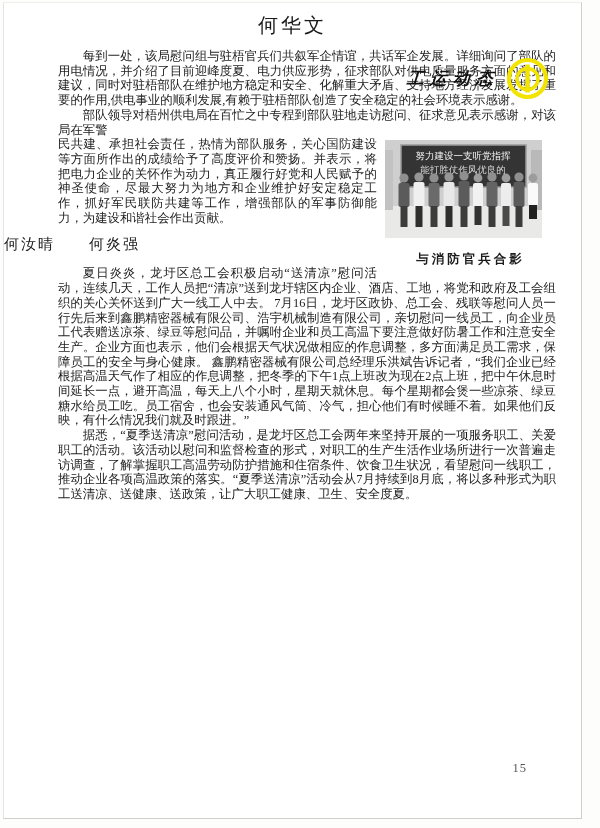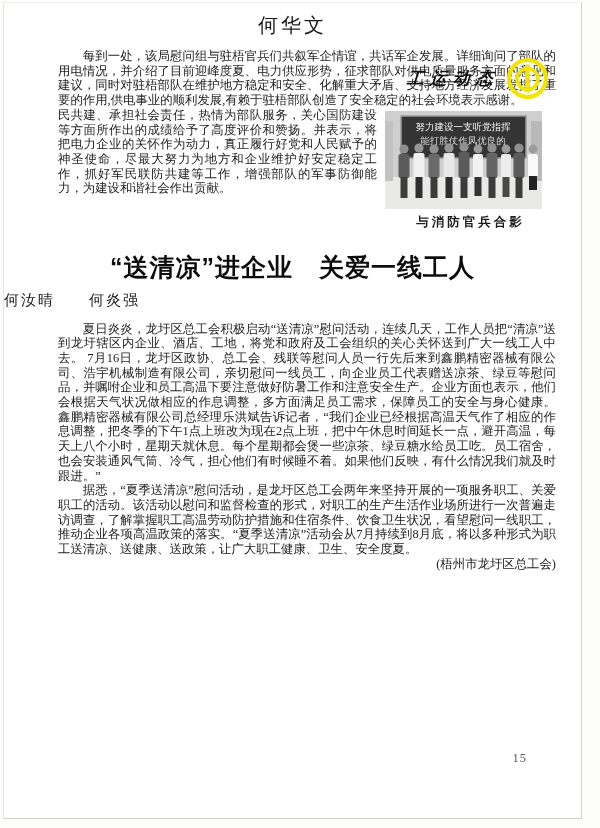--- a/index.html
+++ b/index.html
@@ -69,21 +69,21 @@
   figure.photo-fig {
     float: right;
     width: 171px;
     margin: 3px 0 3px 8px;
     text-align: center;
   }
   figure.photo-fig svg { display: block; }
   figcaption {
     font-weight: bold;
     font-size: 12.5px;
-    margin-top: 6px;
+    margin-top: 14px;
     letter-spacing: 3px;
     text-indent: 0;
     font-family: "Liberation Sans", "DejaVu Sans", sans-serif;
   }
   h2.title2 {
     clear: both;
     margin: 0;
     padding-top: 20px;
     text-align: center;
     font-size: 25px;
@@ -97,21 +97,21 @@
     text-align: left;
     font-size: 15px;
     color: #1a1a1a;
     margin: 10px 0 12px 0;
     letter-spacing: 2px;
   }
   .attr { float: right; }
   .page-number {
     position: absolute;
     right: 54px;
-    bottom: 52px;
+    bottom: 42px;
     font-size: 12.5px;
     color: #555;
     letter-spacing: 1px;
   }
 </style>
 </head>
 <body>
 
 <div class="page">
 
@@ -121,21 +121,21 @@
       <circle cx="21.5" cy="21.5" r="18.5" fill="none" stroke="#f2e300" stroke-width="4.2"></circle>
       <circle cx="21.5" cy="22" r="10.5" fill="none" stroke="#f2e300" stroke-width="3.6"></circle>
       <rect x="19.3" y="7.5" width="4.4" height="28" fill="#f2e300"></rect>
     </svg>
   </div>
 
   <div class="author1">何华文</div>
 
   <div class="content">
     <p>每到一处，该局慰问组与驻梧官兵们共叙军企情谊，共话军企发展。详细询问了部队的用电情况，并介绍了目前迎峰度夏、电力供应形势，征求部队对供电质量服务方面的意见和建议，同时对驻梧部队在维护地方稳定和安全、化解重大矛盾、支持地方经济发展发挥了重要的作用,供电事业的顺利发展,有赖于驻梧部队创造了安全稳定的社会环境表示感谢。</p>
-    <figure class="photo-fig">
+    <p><span>部队领导对梧州供电局在百忙之中专程到部队驻地走访慰问、征求意见表示感谢，对该局在军警</span></p><figure class="photo-fig">
         <svg width="157" height="98" viewBox="0 0 157 98">
         <rect width="157" height="98" fill="#cfcfcf"></rect>
         <rect x="0" y="66" width="157" height="32" fill="#e9e9e8"></rect>
         <rect x="146" y="10" width="11" height="60" fill="#b9b9b9"></rect>
         <rect x="0" y="10" width="8" height="60" fill="#c2c2c2"></rect>
         <rect x="16" y="5" width="125" height="42" fill="#343434" rx="1"></rect>
         <rect x="16" y="5" width="125" height="42" fill="none" stroke="#9a9a9a" stroke-width="1.5"></rect>
         <text x="78" y="19" fill="#f5f5f5" font-size="9.5" text-anchor="middle" font-family="Liberation Sans, sans-serif">努力建设一支听党指挥</text>
         <text x="78" y="33" fill="#d9d9d9" font-size="9.5" text-anchor="middle" font-family="Liberation Sans, sans-serif">能打胜仗作风优良的</text>
         <g>
@@ -188,22 +188,21 @@
               <circle cx="148" cy="38" r="4.4" fill="#9c9c9c"></circle>
               <rect x="143" y="43" width="10" height="23" rx="2" fill="#fafafa"></rect>
               <rect x="144" y="65" width="8" height="14" fill="#222222"></rect>
             </g>
         </g>
       </svg>
       <figcaption>与消防官兵合影</figcaption>
     </figure><span>民共建、承担社会责任，热情为部队服务，关心国防建设等方面所作出的成绩给予了高度评价和赞扬。并表示，将把电力企业的关怀作为动力，真正履行好党和人民赋予的神圣使命，尽最大努力为地方和企业维护好安定稳定工作，抓好军民联防共建等工作，增强部队的军事防御能力，为建设和谐社会作出贡献。</span><p></p>
   </div>
 
-  <h2 class="title2">“送清凉”进企业　关爱一线工人</h2>
   <div class="authors2">何汝晴　　何炎强</div>
 
   <div class="content">
     <p>夏日炎炎，龙圩区总工会积极启动“送清凉”慰问活动，连续几天，工作人员把“清凉”送到龙圩辖区内企业、酒店、工地，将党和政府及工会组织的关心关怀送到广大一线工人中去。 7月16日，龙圩区政协、总工会、残联等慰问人员一行先后来到鑫鹏精密器械有限公司、浩宇机械制造有限公司，亲切慰问一线员工，向企业员工代表赠送凉茶、绿豆等慰问品，并嘱咐企业和员工高温下要注意做好防暑工作和注意安全生产。企业方面也表示，他们会根据天气状况做相应的作息调整，多方面满足员工需求，保障员工的安全与身心健康。 鑫鹏精密器械有限公司总经理乐洪斌告诉记者，“我们企业已经根据高温天气作了相应的作息调整，把冬季的下午1点上班改为现在2点上班，把中午休息时间延长一点，避开高温，每天上八个小时，星期天就休息。每个星期都会煲一些凉茶、绿豆糖水给员工吃。员工宿舍，也会安装通风气筒、冷气，担心他们有时候睡不着。如果他们反映，有什么情况我们就及时跟进。”</p>
-    <p><span>据悉，“夏季送清凉”慰问活动，是龙圩区总工会两年来坚持开展的一项服务职工、关爱职工的活动。该活动以慰问和监督检查的形式，对职工的生产生活作业场所进行一次普遍走访调查，了解掌握职工高温劳动防护措施和住宿条件、饮食卫生状况，看望慰问一线职工，推动企业各项高温政策的落实。“夏季送清凉”活动会从7月持续到8月底，将以多种形式为职工送清凉、送健康、送政策，让广大职工健康、卫生、安全度夏。</span><span class="attr">(梧州市龙圩区总工会)</span></p>
+    <p><span>据悉，“夏季送清凉”慰问活动，是龙圩区总工会两年来坚持开展的一项服务职工、关爱职工的活动。该活动以慰问和监督检查的形式，对职工的生产生活作业场所进行一次普遍走访调查，了解掌握职工高温劳动防护措施和住宿条件、饮食卫生状况，看望慰问一线职工，推动企业各项高温政策的落实。“夏季送清凉”活动会从7月持续到8月底，将以多种形式为职工送清凉、送健康、送政策，让广大职工健康、卫生、安全度夏。</span></p>
   </div>
 
   <div class="page-number">15</div>
 </div>
 
 </body></html>

